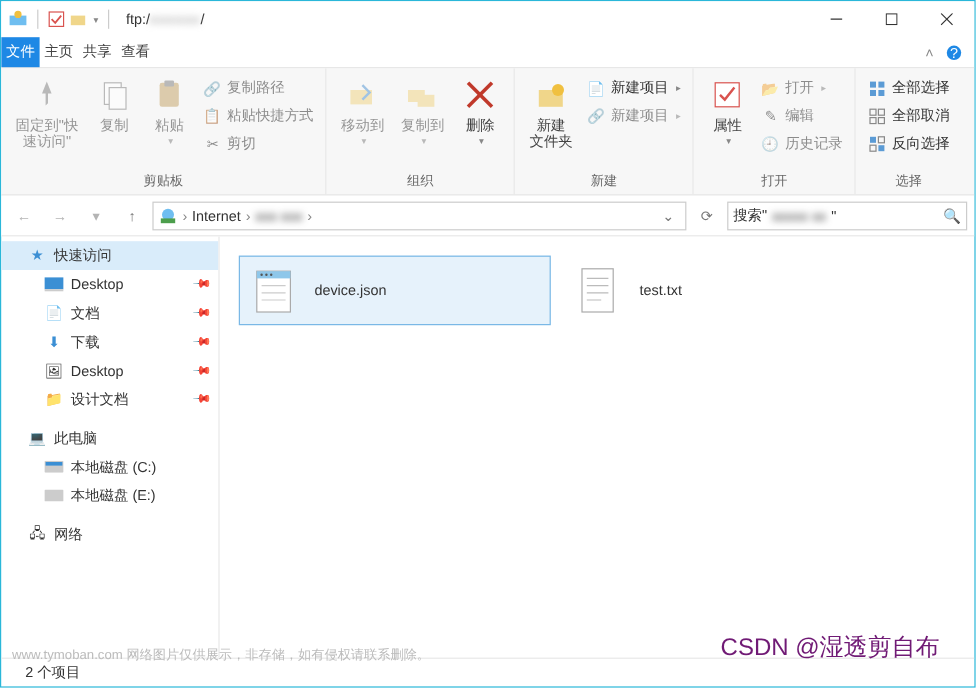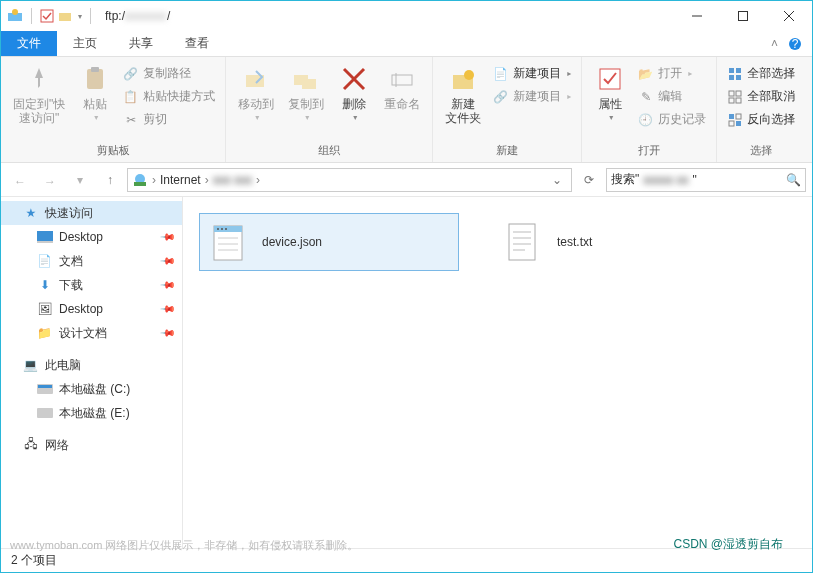--- a/index.html
+++ b/index.html
@@ -6,21 +6,21 @@
 body{background:#fff;width:813px;height:573px;border:1px solid #2ab7d9;display:flex;flex-direction:column;overflow:hidden}
 .titlebar{height:30px;display:flex;align-items:center;padding:0 0 0 6px;background:#fff}
 .titlebar .tb-left{display:flex;align-items:center;gap:4px}
 .titlebar .tb-sep{width:1px;height:16px;background:#ccc;margin:0 4px}
 .titlebar .tb-title{margin-left:6px;color:#555}
 .titlebar .blur{filter:blur(3px);color:#999;letter-spacing:1px}
 .titlebar .spacer{flex:1}
 .win-btns{display:flex}
 .win-btn{width:46px;height:30px;display:flex;align-items:center;justify-content:center;color:#555}
 .tabs{height:26px;display:flex;background:#fff;border-bottom:1px solid #e1e1e1}
-.tab{padding:0 16px;display:flex;align-items:center;color:#444}
+.tab{padding:0 4px;display:flex;align-items:center;color:#444}
 .tab.active{background:#1e88e5;color:#fff}
 .help-area{margin-left:auto;display:flex;align-items:center;gap:10px;padding-right:10px}
 .ribbon{height:106px;display:flex;background:#f7f7f7;border-bottom:1px solid #e1e1e1}
 .rg{display:flex;flex-direction:column;border-right:1px solid #e8e8e8;padding:4px 6px 2px}
 .rg-body{flex:1;display:flex;align-items:flex-start;gap:2px}
 .rg-label{text-align:center;color:#666;font-size:11px;padding:2px 0}
 .big-btn{display:flex;flex-direction:column;align-items:center;justify-content:flex-start;padding:2px 6px;gap:2px;min-width:44px}
 .big-btn .icn{width:32px;height:32px;display:flex;align-items:center;justify-content:center}
 .big-btn .lbl{text-align:center;line-height:14px;color:#444}
 .sm-row{display:flex;align-items:center;gap:4px;padding:2px 4px;color:#444;white-space:nowrap}
@@ -34,28 +34,28 @@
 .addr .sep{color:#888}
 .srch{width:200px;height:24px;border:1px solid #ccc;display:flex;align-items:center;padding:0 4px;gap:4px;color:#888}
 .srch .blur{filter:blur(3px)}
 .client{flex:1;display:flex;overflow:hidden}
 .sidebar{width:182px;border-right:1px solid #e8e8e8;padding:4px 0;overflow:hidden}
 .side-item{height:24px;display:flex;align-items:center;gap:6px;padding:0 10px 0 22px;position:relative}
 .side-item.sel{background:#d9ecfa}
 .side-item .pin{position:absolute;right:8px;color:#999;font-size:10px;transform:rotate(45deg)}
 .side-item.indent{padding-left:36px}
 .side-item .i{width:16px;height:16px;display:flex;align-items:center;justify-content:center}
-.files{flex:1;display:flex;align-content:flex-start;flex-wrap:wrap;gap:36px;padding:16px}
+.files{flex:1;display:flex;align-content:flex-start;flex-wrap:wrap;gap:12px;padding:16px}
 .file{display:flex;align-items:center;gap:10px;width:260px;height:58px;padding:4px}
 .file.sel{border:1px solid #7ab8e6;background:#e6f2fb}
 .file .ficon{width:48px;height:48px;display:flex;align-items:center;justify-content:center}
-.status{height:24px;display:flex;align-items:center;padding:0 10px;border-top:1px solid #e8e8e8;color:#666;font-size:11px}
+.status{height:24px;display:flex;align-items:center;padding:0 20px;border-top:1px solid #e8e8e8;color:#666;font-size:11px}
 .wm{position:absolute;bottom:20px;color:#bbb;font-size:11px}
 .wm.l{left:10px}
-.wm.r{right:30px;font-size:12px;color:#0f766e}
+.wm.r{right:30px;font-size:20px;color:#701a75}
 svg{display:block}
 </style>
 </head>
 <body>
 
 <div class="titlebar">
   <div class="tb-left">
     <span>
         <svg width="16" height="16">
           <rect x="1" y="5" width="14" height="8" fill="#6fbef0"></rect>
@@ -126,20 +126,29 @@
             <svg width="28" height="28">
               <path d="M14 3l-4 10h3v10l2-2V13h3z" fill="#888"></path>
             </svg>
           </div>
         <div class="lbl" style="white-space:pre">固定到"快
 速访问"</div>
       </div>
       <div class="big-btn dim">
         <div class="icn">
             <svg width="28" height="28">
+              <rect x="6" y="4" width="14" height="18" fill="#fff" stroke="#888"></rect>
+              <rect x="10" y="8" width="14" height="18" fill="#fff" stroke="#888"></rect>
+            </svg>
+          </div>
+        <div class="lbl">复制</div>
+      </div>
+      <div class="big-btn dim">
+        <div class="icn">
+            <svg width="28" height="28">
               <rect x="6" y="4" width="16" height="20" rx="2" fill="#c7a86f"></rect>
               <rect x="10" y="2" width="8" height="5" rx="1" fill="#888"></rect>
             </svg>
           </div>
         <div class="lbl">粘贴</div>
         <div class="drop-arrow">▾</div>
       </div>
       <div style="display:flex;flex-direction:column;gap:2px;padding-top:2px">
         <div class="sm-row dim">
             <span class="si">🔗</span>
@@ -182,29 +191,20 @@
       </div>
       <div class="big-btn">
         <div class="icn">
             <svg width="28" height="28">
               <line x1="4" y1="4" x2="24" y2="24" stroke="#c0392b" stroke-width="3"></line>
               <line x1="24" y1="4" x2="4" y2="24" stroke="#c0392b" stroke-width="3"></line>
             </svg>
           </div>
         <div class="lbl">删除</div>
           <div class="drop-arrow">▾</div>
-      </div>
-      <div class="big-btn dim">
-        <div class="icn">
-            <svg width="28" height="28">
-              <rect x="4" y="10" width="20" height="10" fill="none" stroke="#888"></rect>
-              <line x1="8" y1="8" x2="8" y2="22" stroke="#888"></line>
-            </svg>
-          </div>
-        <div class="lbl">重命名</div>
       </div>
     </div>
     <div class="rg-label">组织</div>
   </div>
 
   <div class="rg">
     <div class="rg-body">
       <div class="big-btn">
         <div class="icn">
             <svg width="28" height="28">

